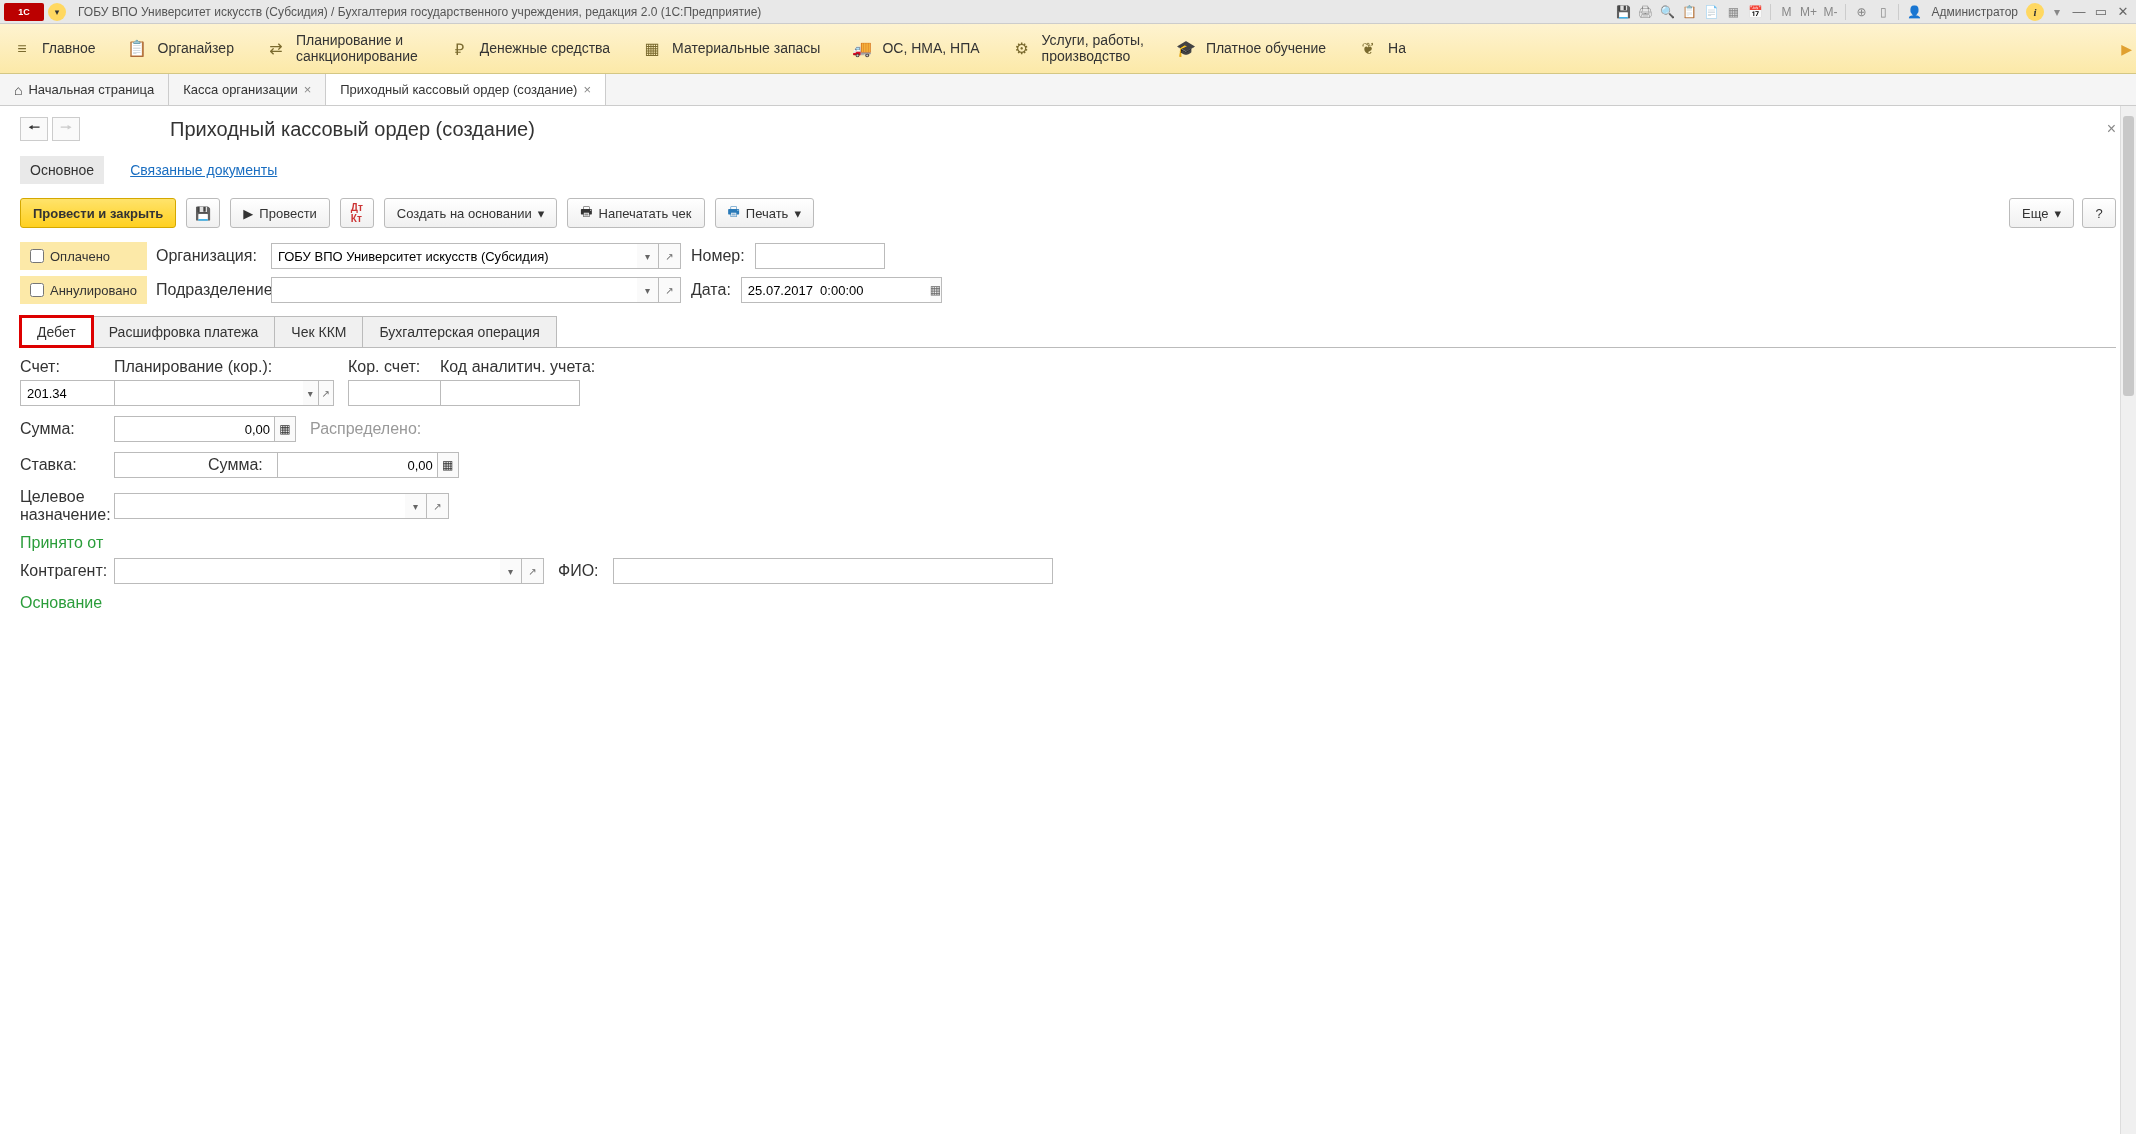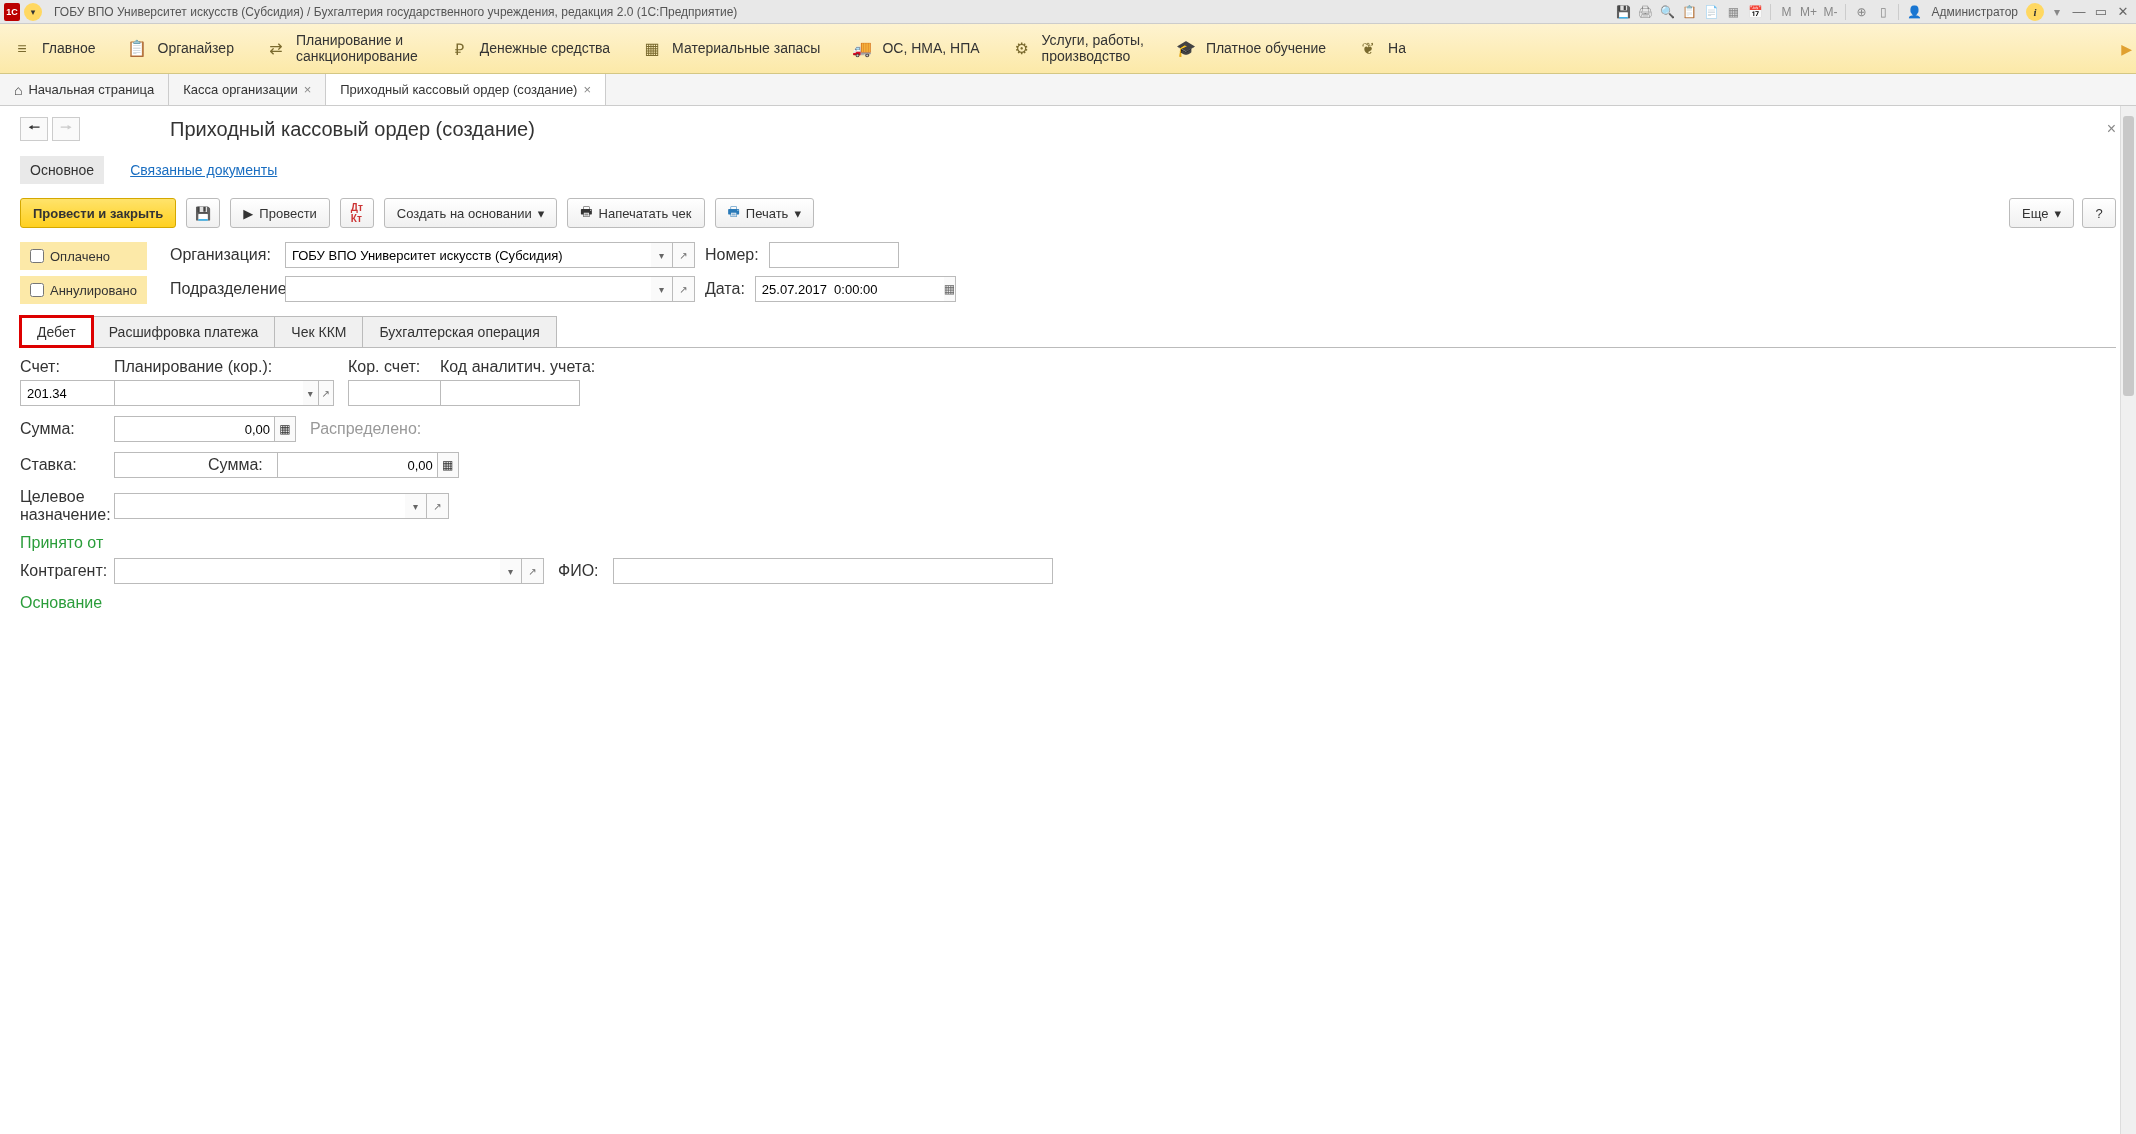--- a/index.html
+++ b/index.html
@@ -1,21 +1,21 @@
 <!DOCTYPE html>
 <html><head>
   <meta charset="utf-8">
   <style>
     * { box-sizing: border-box; margin: 0; padding: 0; }
     body { font-family: Arial, sans-serif; font-size: 13px; color: #333; background: #fff; overflow: hidden; }
     
     
     .title-bar { height: 24px; background: #e8e8e8; border-bottom: 1px solid #ccc; display: flex; align-items: center; padding: 0 4px; }
     .title-bar-left { display: flex; align-items: center; gap: 4px; }
-    .logo-1c { width: 16px; height: 18px; background: #b00; border-radius: 2px; color: #fff; font-size: 9px; font-weight: bold; display: flex; align-items: center; justify-content: center; }
+    .logo-1c { width: 40px; height: 18px; background: #b00; border-radius: 2px; color: #fff; font-size: 9px; font-weight: bold; display: flex; align-items: center; justify-content: center; }
     .dropdown-arrow { width: 18px; height: 18px; background: #ffd861; border-radius: 50%; display: flex; align-items: center; justify-content: center; font-size: 9px; }
     .title-text { font-size: 12px; color: #555; margin-left: 8px; }
     .title-bar-right { margin-left: auto; display: flex; align-items: center; gap: 4px; }
     .tb-icon { width: 18px; height: 18px; display: flex; align-items: center; justify-content: center; color: #888; font-size: 12px; cursor: pointer; }
     .tb-sep { width: 1px; height: 16px; background: #ccc; margin: 0 2px; }
     .admin-label { font-size: 12px; color: #555; margin: 0 4px; }
     .info-icon { width: 18px; height: 18px; background: #ffd861; border-radius: 50%; display: flex; align-items: center; justify-content: center; font-size: 11px; font-weight: bold; font-style: italic; font-family: Georgia, serif; }
     .win-btn { width: 18px; height: 18px; display: flex; align-items: center; justify-content: center; cursor: pointer; color: #666; }
     
     
@@ -51,21 +51,21 @@
     
     
     .toolbar { display: flex; align-items: center; gap: 10px; margin-bottom: 14px; }
     .btn { height: 30px; padding: 0 12px; border: 1px solid #bbb; background: linear-gradient(#fff, #f0f0f0); border-radius: 3px; display: flex; align-items: center; gap: 6px; cursor: pointer; font-size: 13px; }
     .btn-primary { background: linear-gradient(#ffe36b, #ffd020); border-color: #d4a800; font-weight: bold; }
     .btn-icon-only { width: 34px; padding: 0; justify-content: center; }
     .toolbar-right { margin-left: auto; display: flex; gap: 8px; }
     .dk-icon { color: #c33; font-size: 10px; font-weight: bold; }
     
     
-    .status-org { display: flex; align-items: flex-start; gap: 23px; margin-bottom: 12px; }
+    .status-org { display: flex; align-items: center; gap: 9px; margin-bottom: 12px; }
     .status-col { display: flex; flex-direction: column; gap: 6px; }
     .chk-box { display: flex; align-items: center; gap: 6px; background: #fce9a8; padding: 6px 10px; height: 28px; }
     .chk-box input { width: 14px; height: 14px; }
     .label { font-size: 16px; }
     
     
     .combo { display: flex; height: 26px; }
     .combo input { flex: 1; border: 1px solid #bbb; padding: 0 6px; font-size: 13px; border-right: none; }
     .combo-btn { width: 22px; border: 1px solid #bbb; background: #fafafa; display: flex; align-items: center; justify-content: center; cursor: pointer; font-size: 10px; color: #666; border-left: none; }
     .combo-btn + .combo-btn { border-left: none; }

